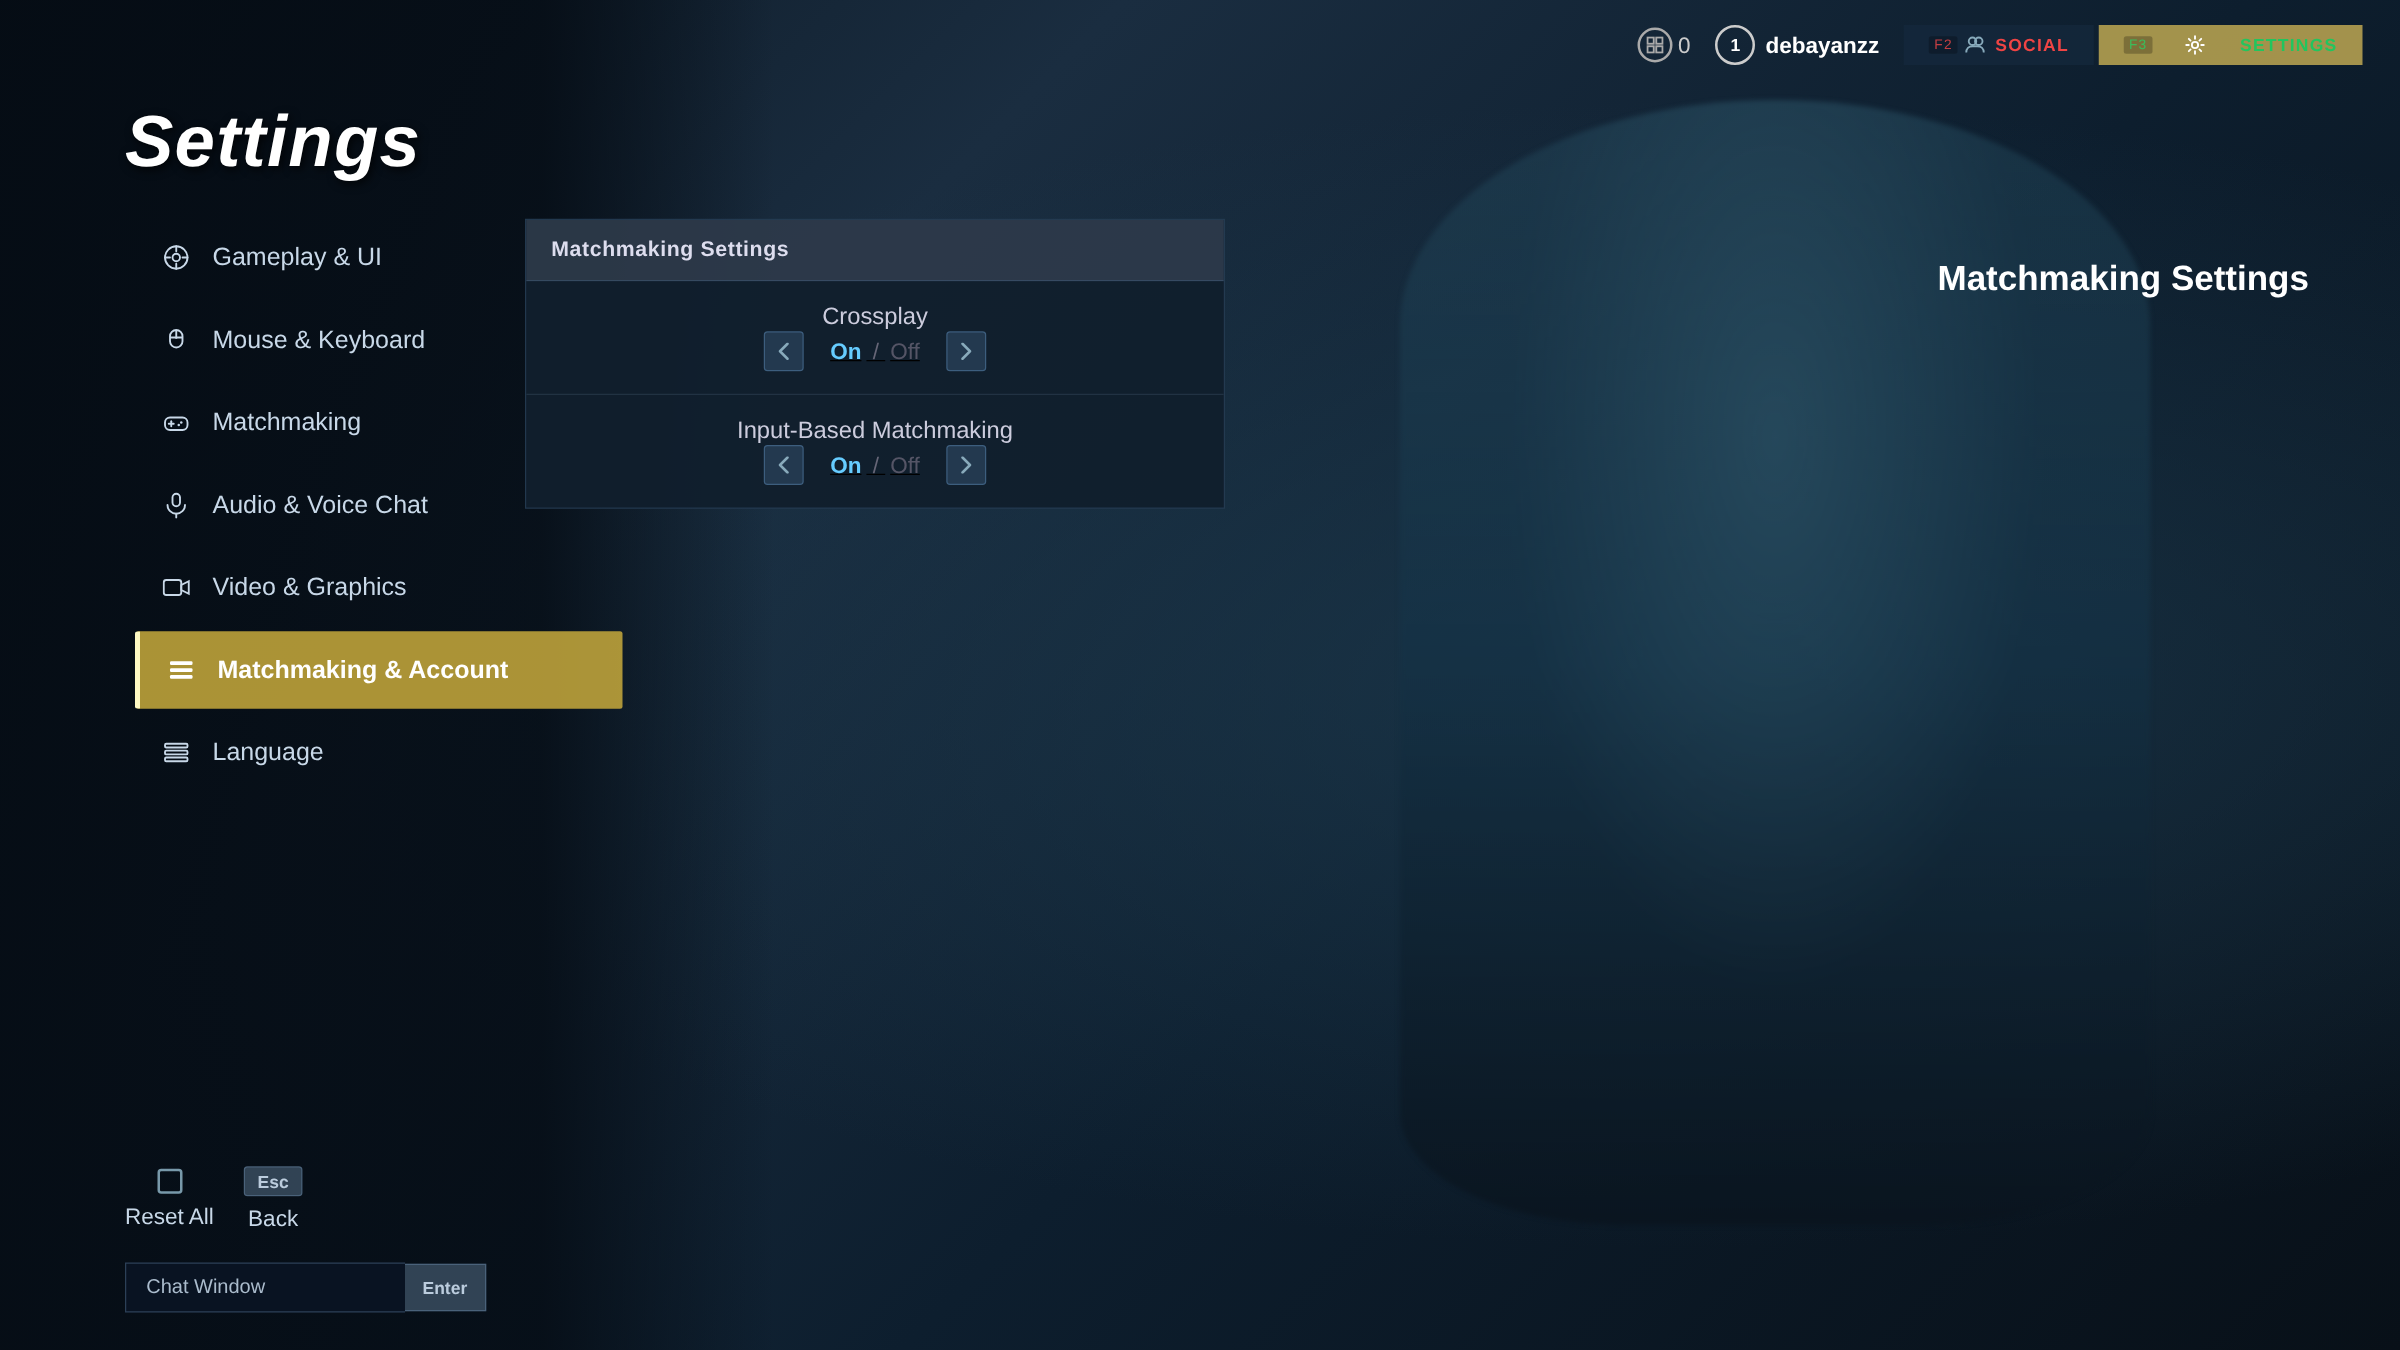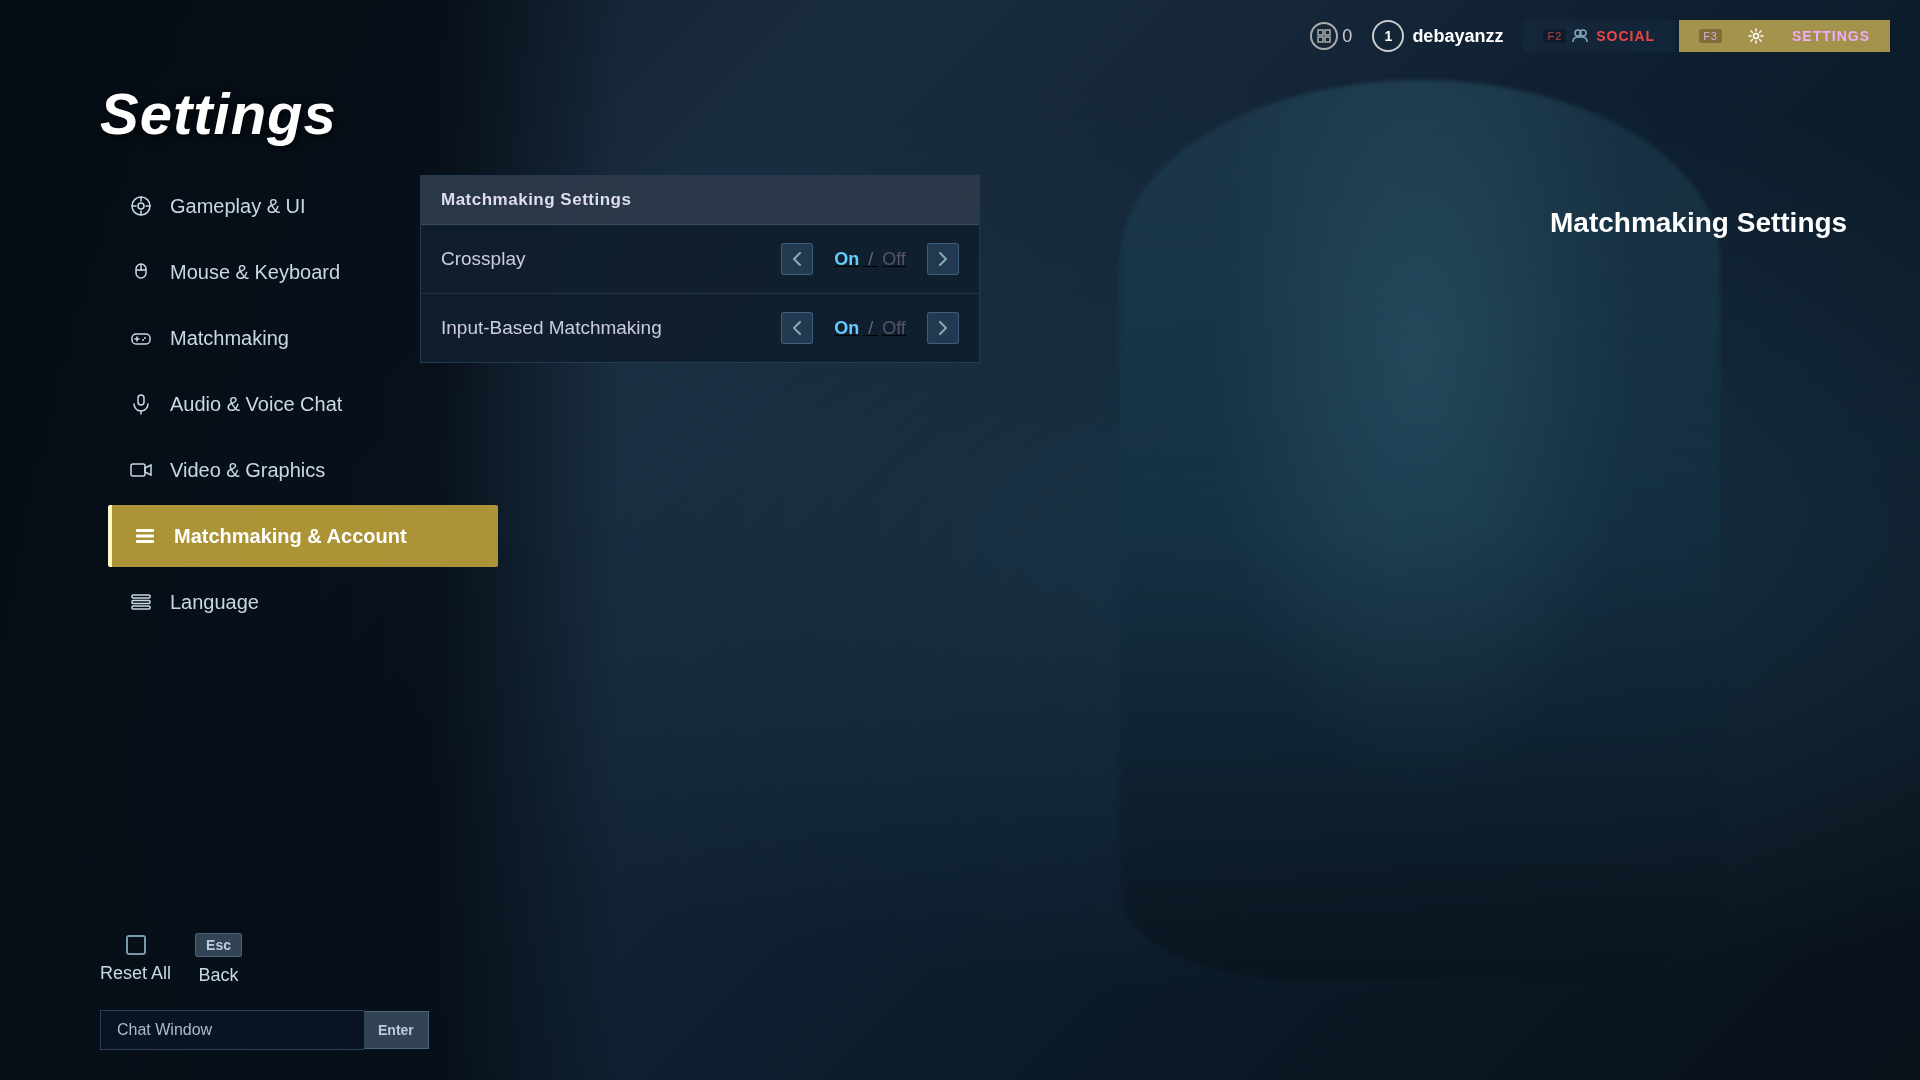--- a/index.html
+++ b/index.html
@@ -134,21 +134,21 @@
       gap: 6px;
     }
 
     .tab-btn-social {
       background: rgba(20,40,60,0.8);
       color: #ef4444;
     }
 
     .tab-btn-settings {
       background: rgba(180,160,80,0.9);
-      color: #f0abfc;
+      color: #22c55e;
       gap: 26px;
     }
 
     .tab-key {
       font-size: 11px;
       opacity: 0.8;
       font-weight: normal;
       background: rgba(0,0,0,0.3);
       padding: 1px 4px;
       border-radius: 2px;
@@ -231,20 +231,21 @@
       letter-spacing: 0.5px;
       border-bottom: 1px solid rgba(100,150,200,0.2);
     }
 
     .settings-row {
       display: flex;
       align-items: center;
       padding: 18px 20px;
       border-bottom: 1px solid rgba(60,80,100,0.4);
       background: rgba(15,28,42,0.6);
+      flex-direction: column;
     }
 
     .settings-row:last-child {
       border-bottom: none;
     }
 
     .setting-label {
       flex: 1;
       font-size: 19px;
       color: #ccd;
@@ -349,21 +350,21 @@
       margin-top: 44px;
     }
 
     .chat-input-field {
       padding: 10px 16px;
       background: rgba(10,20,35,0.9);
       border: 1px solid rgba(80,110,140,0.5);
       border-right: none;
       color: #aabbcc;
       font-size: 16px;
-      width: 264px;
+      width: 224px;
     }
 
     .chat-enter-badge {
       padding: 10px 14px;
       background: rgba(60,80,100,0.8);
       border: 1px solid rgba(100,130,160,0.5);
       border-left: none;
       color: #bcd;
       font-size: 14px;
       font-weight: bold;

